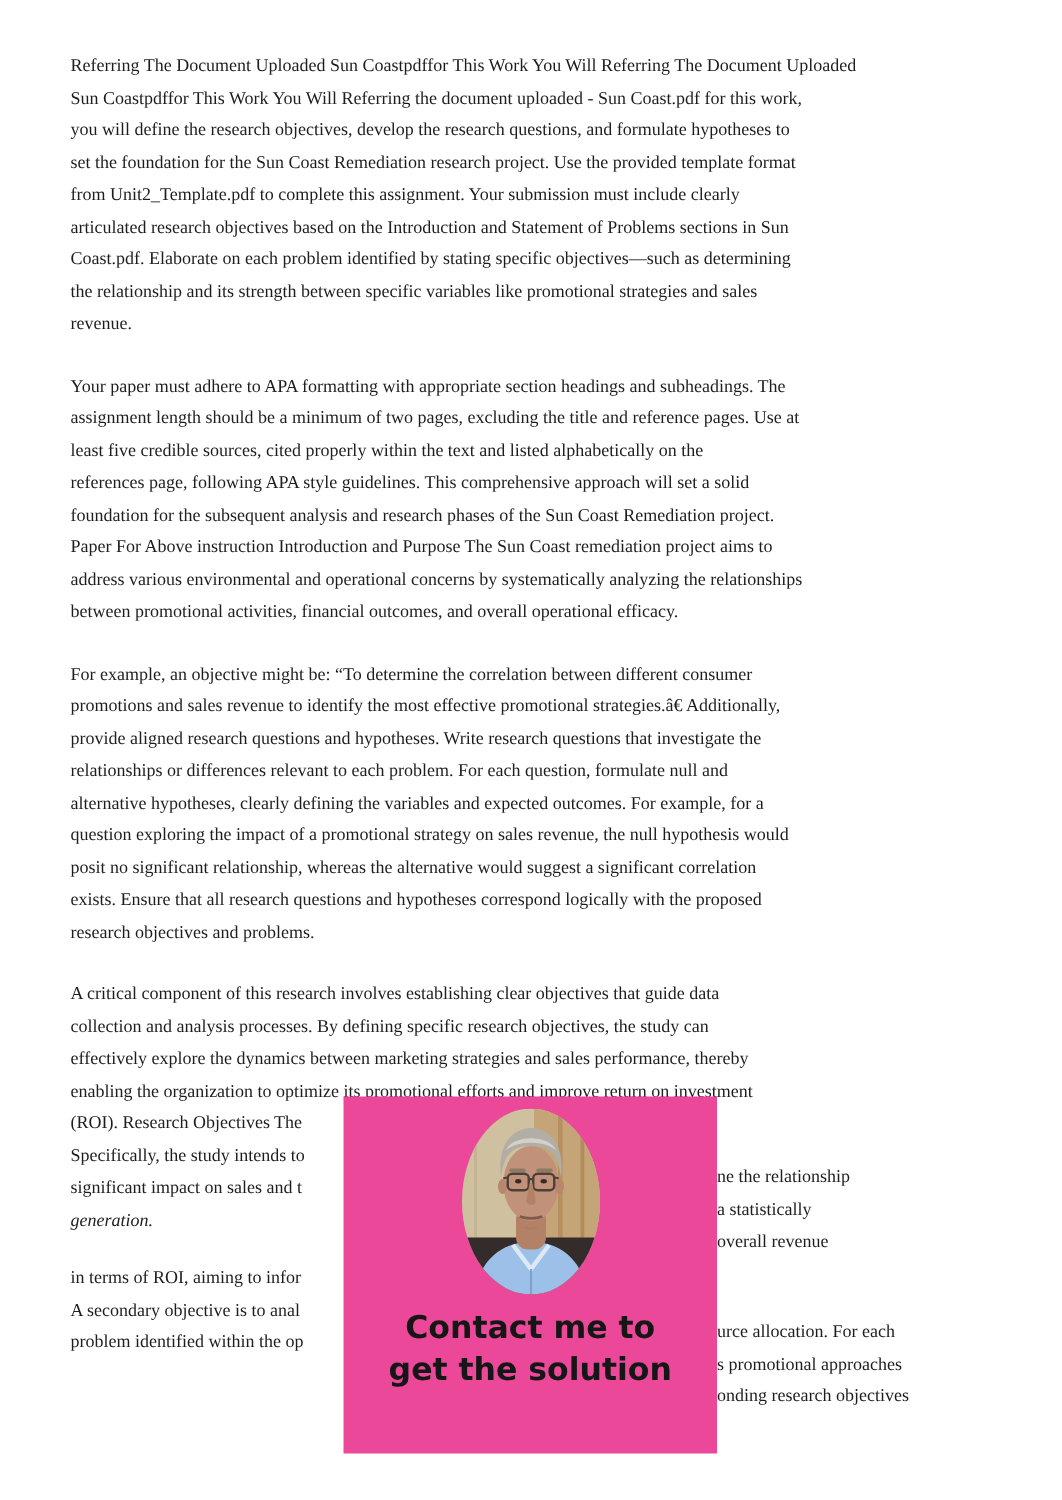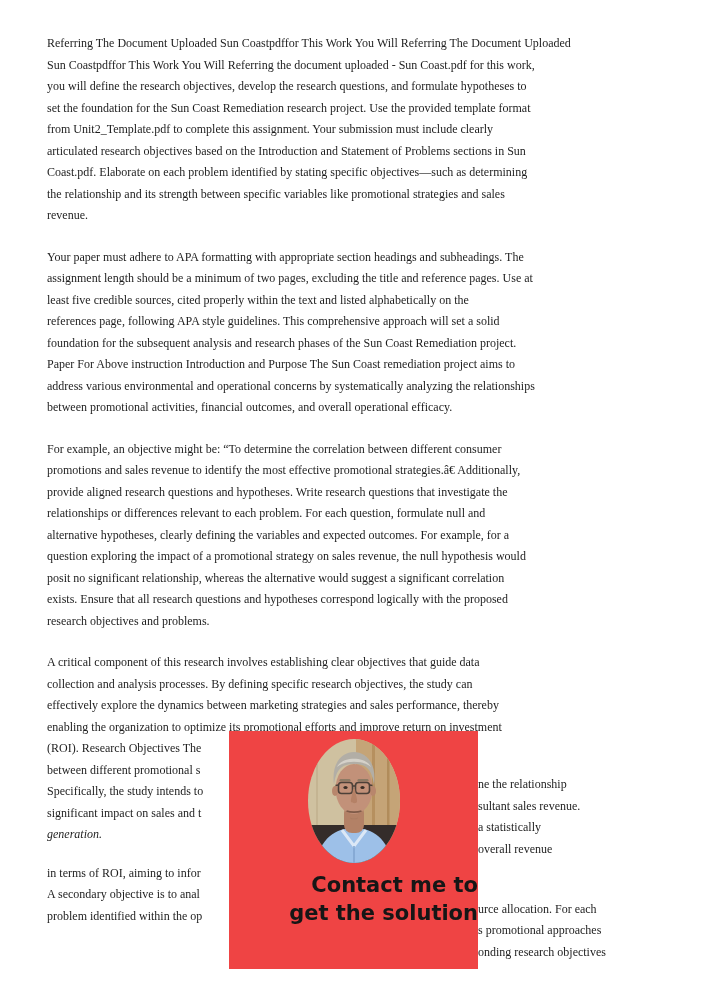--- a/index.html
+++ b/index.html
@@ -108,24 +108,20 @@
     <p class="p4-intro">A critical component of this research involves establishing clear objectives that guide data
 collection and analysis processes. By defining specific research objectives, the study can
 effectively explore the dynamics between marketing strategies and sales performance, thereby
 enabling the organization to optimize its promotional efforts and improve return on investment</p>
 
     <div class="split-row">
       <span class="frag-left">(ROI). Research Objectives The</span>
       <span class="frag-right">ne the relationship</span>
     </div>
     <div class="split-row">
-      <span class="frag-left">between different promotional s</span>
-      <span class="frag-right">sultant sales revenue.</span>
-    </div>
-    <div class="split-row">
       <span class="frag-left">Specifically, the study intends to</span>
       <span class="frag-right">a statistically</span>
     </div>
     <div class="split-row">
       <span class="frag-left">significant impact on sales and t</span>
       <span class="frag-right">overall revenue</span>
     </div>
 
     <div class="plain-line">generation.</div>
 
@@ -139,21 +135,21 @@
         <span class="frag-right">s promotional approaches</span>
       </div>
       <div class="split-row">
         <span class="frag-left">problem identified within the op</span>
         <span class="frag-right">onding research objectives</span>
       </div>
     </div>
 
   </div>
 
-  <div class="promo-overlay" style="background:#ef4444;text-align:right;">
+  <div class="promo-overlay" style="background:#ec4899;">
 
     <div class="portrait">
       <svg viewBox="0 0 92 124" xmlns="http://www.w3.org/2000/svg">
 
         <rect x="0" y="0" width="92" height="124" fill="#cfc1a0"></rect>
         <rect x="48" y="0" width="44" height="124" fill="#c5a477"></rect>
         <rect x="64" y="0" width="3" height="95" fill="#ab8350" opacity="0.6"></rect>
         <rect x="79" y="0" width="2.5" height="95" fill="#a07946" opacity="0.55"></rect>
         <rect x="8" y="0" width="2" height="95" fill="#b9a884" opacity="0.5"></rect>
 

